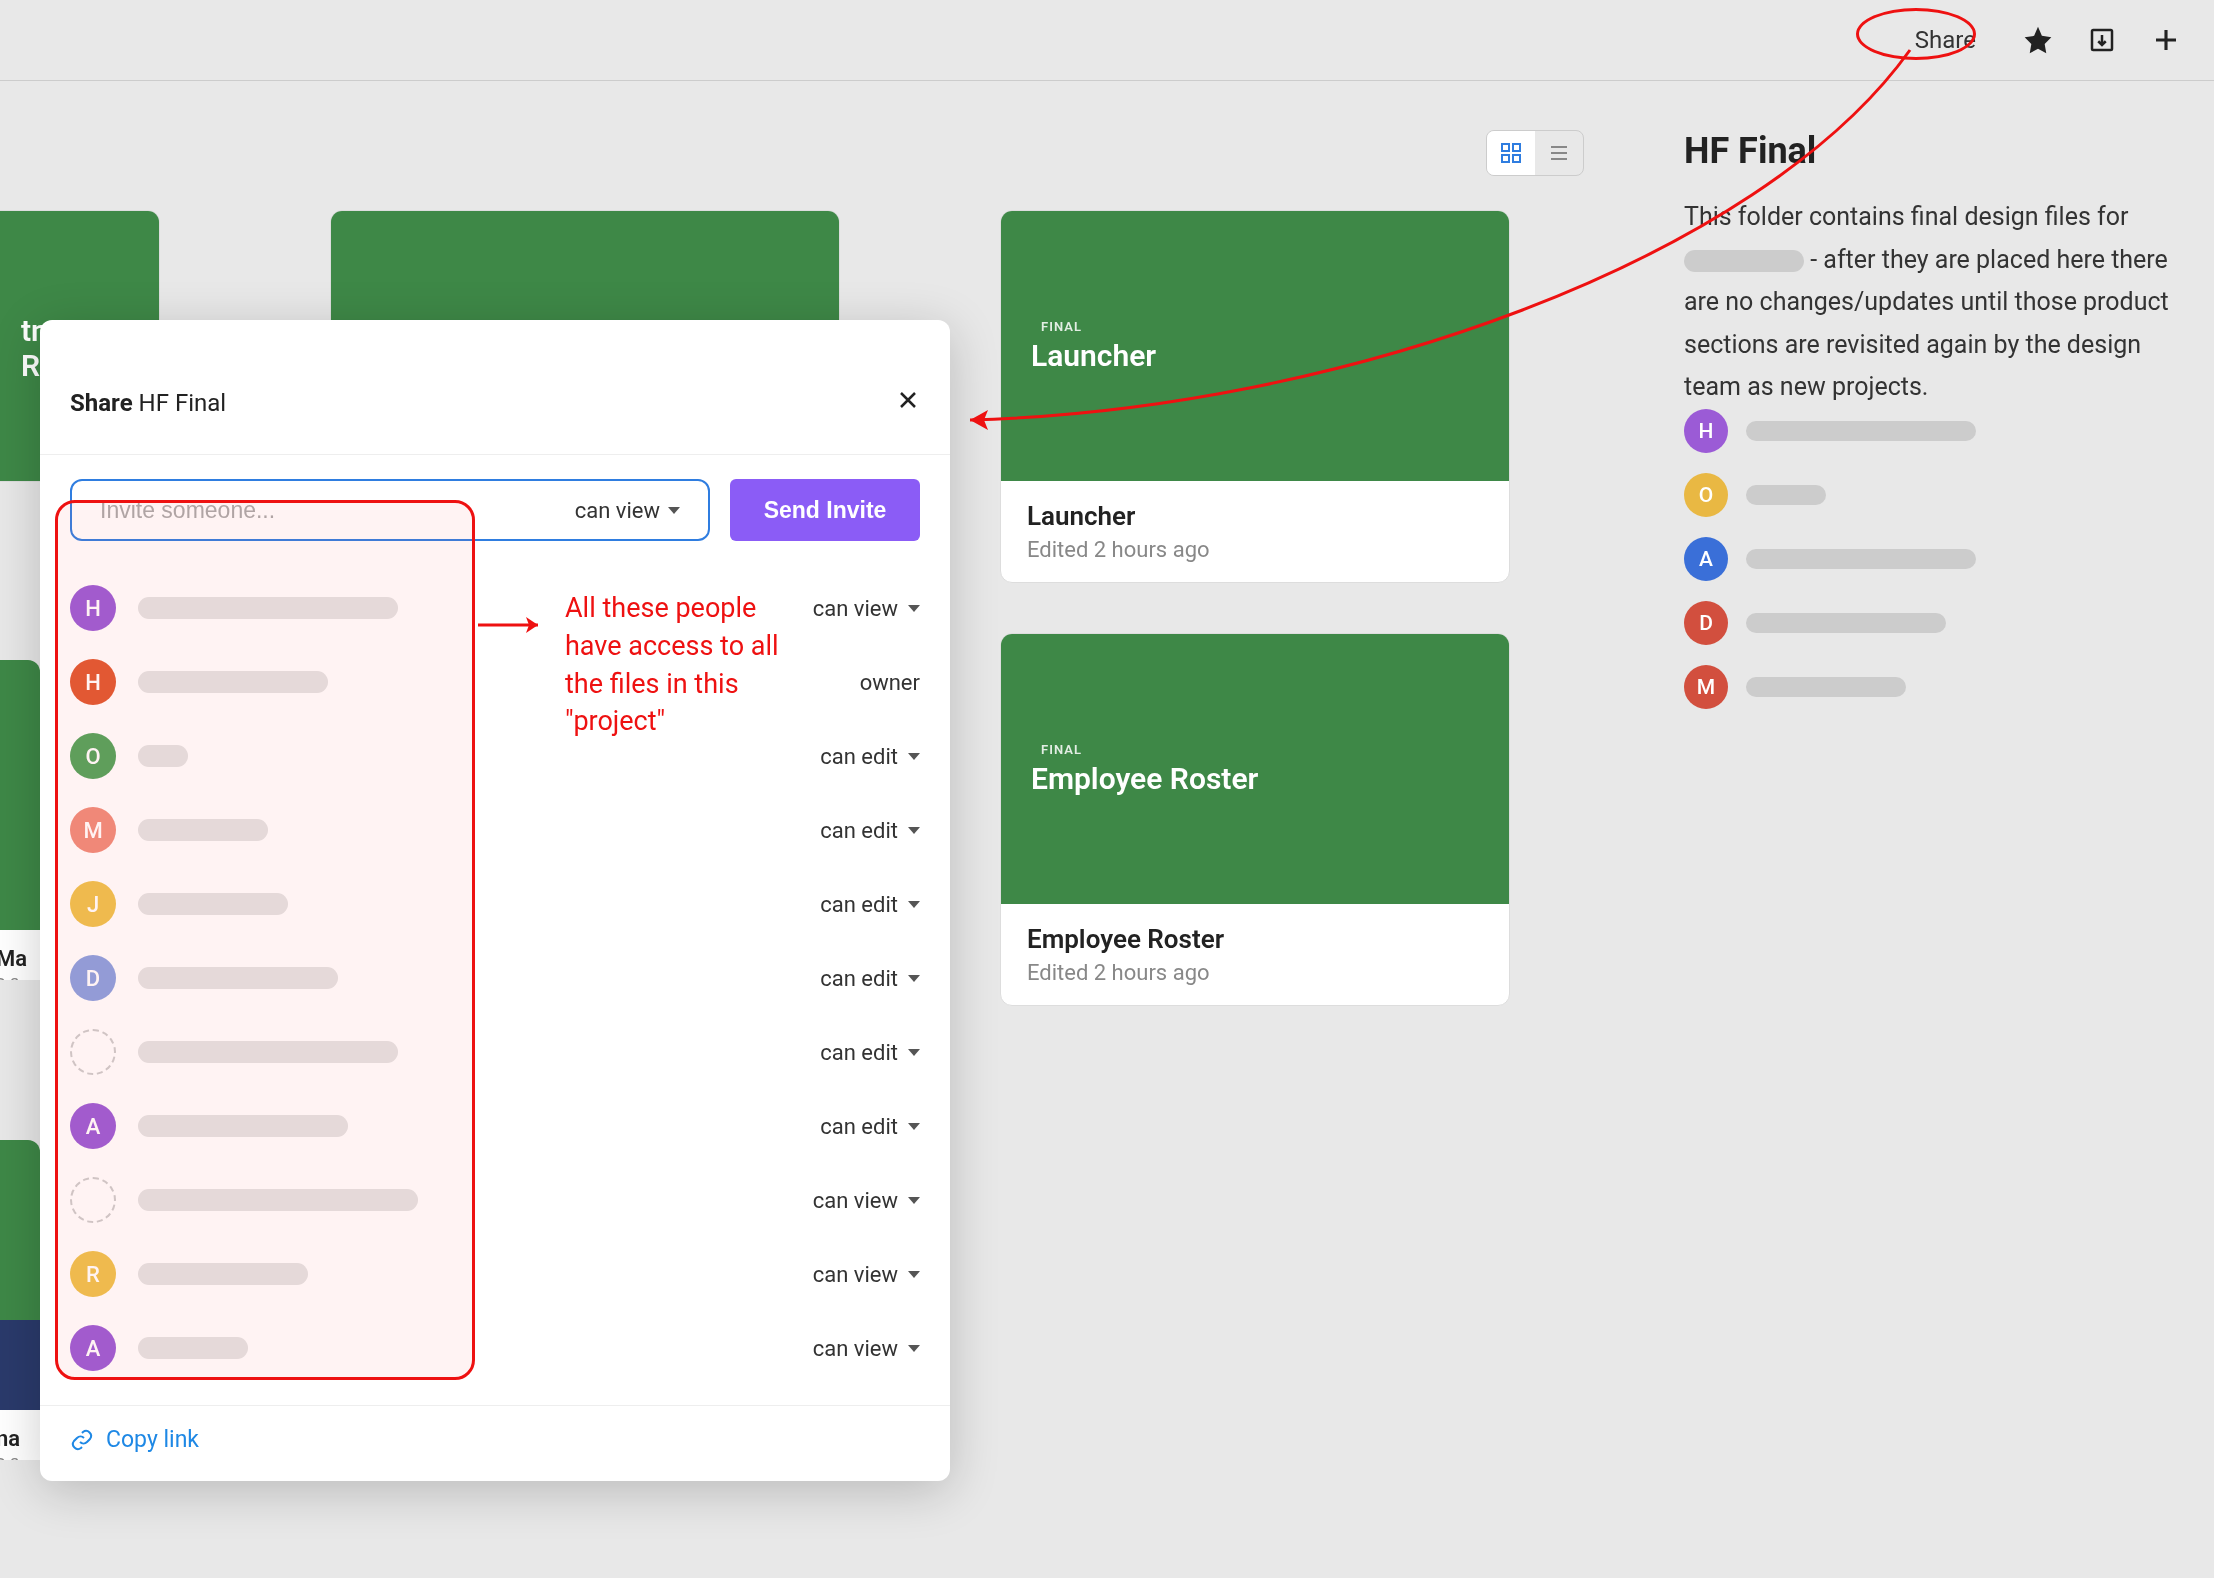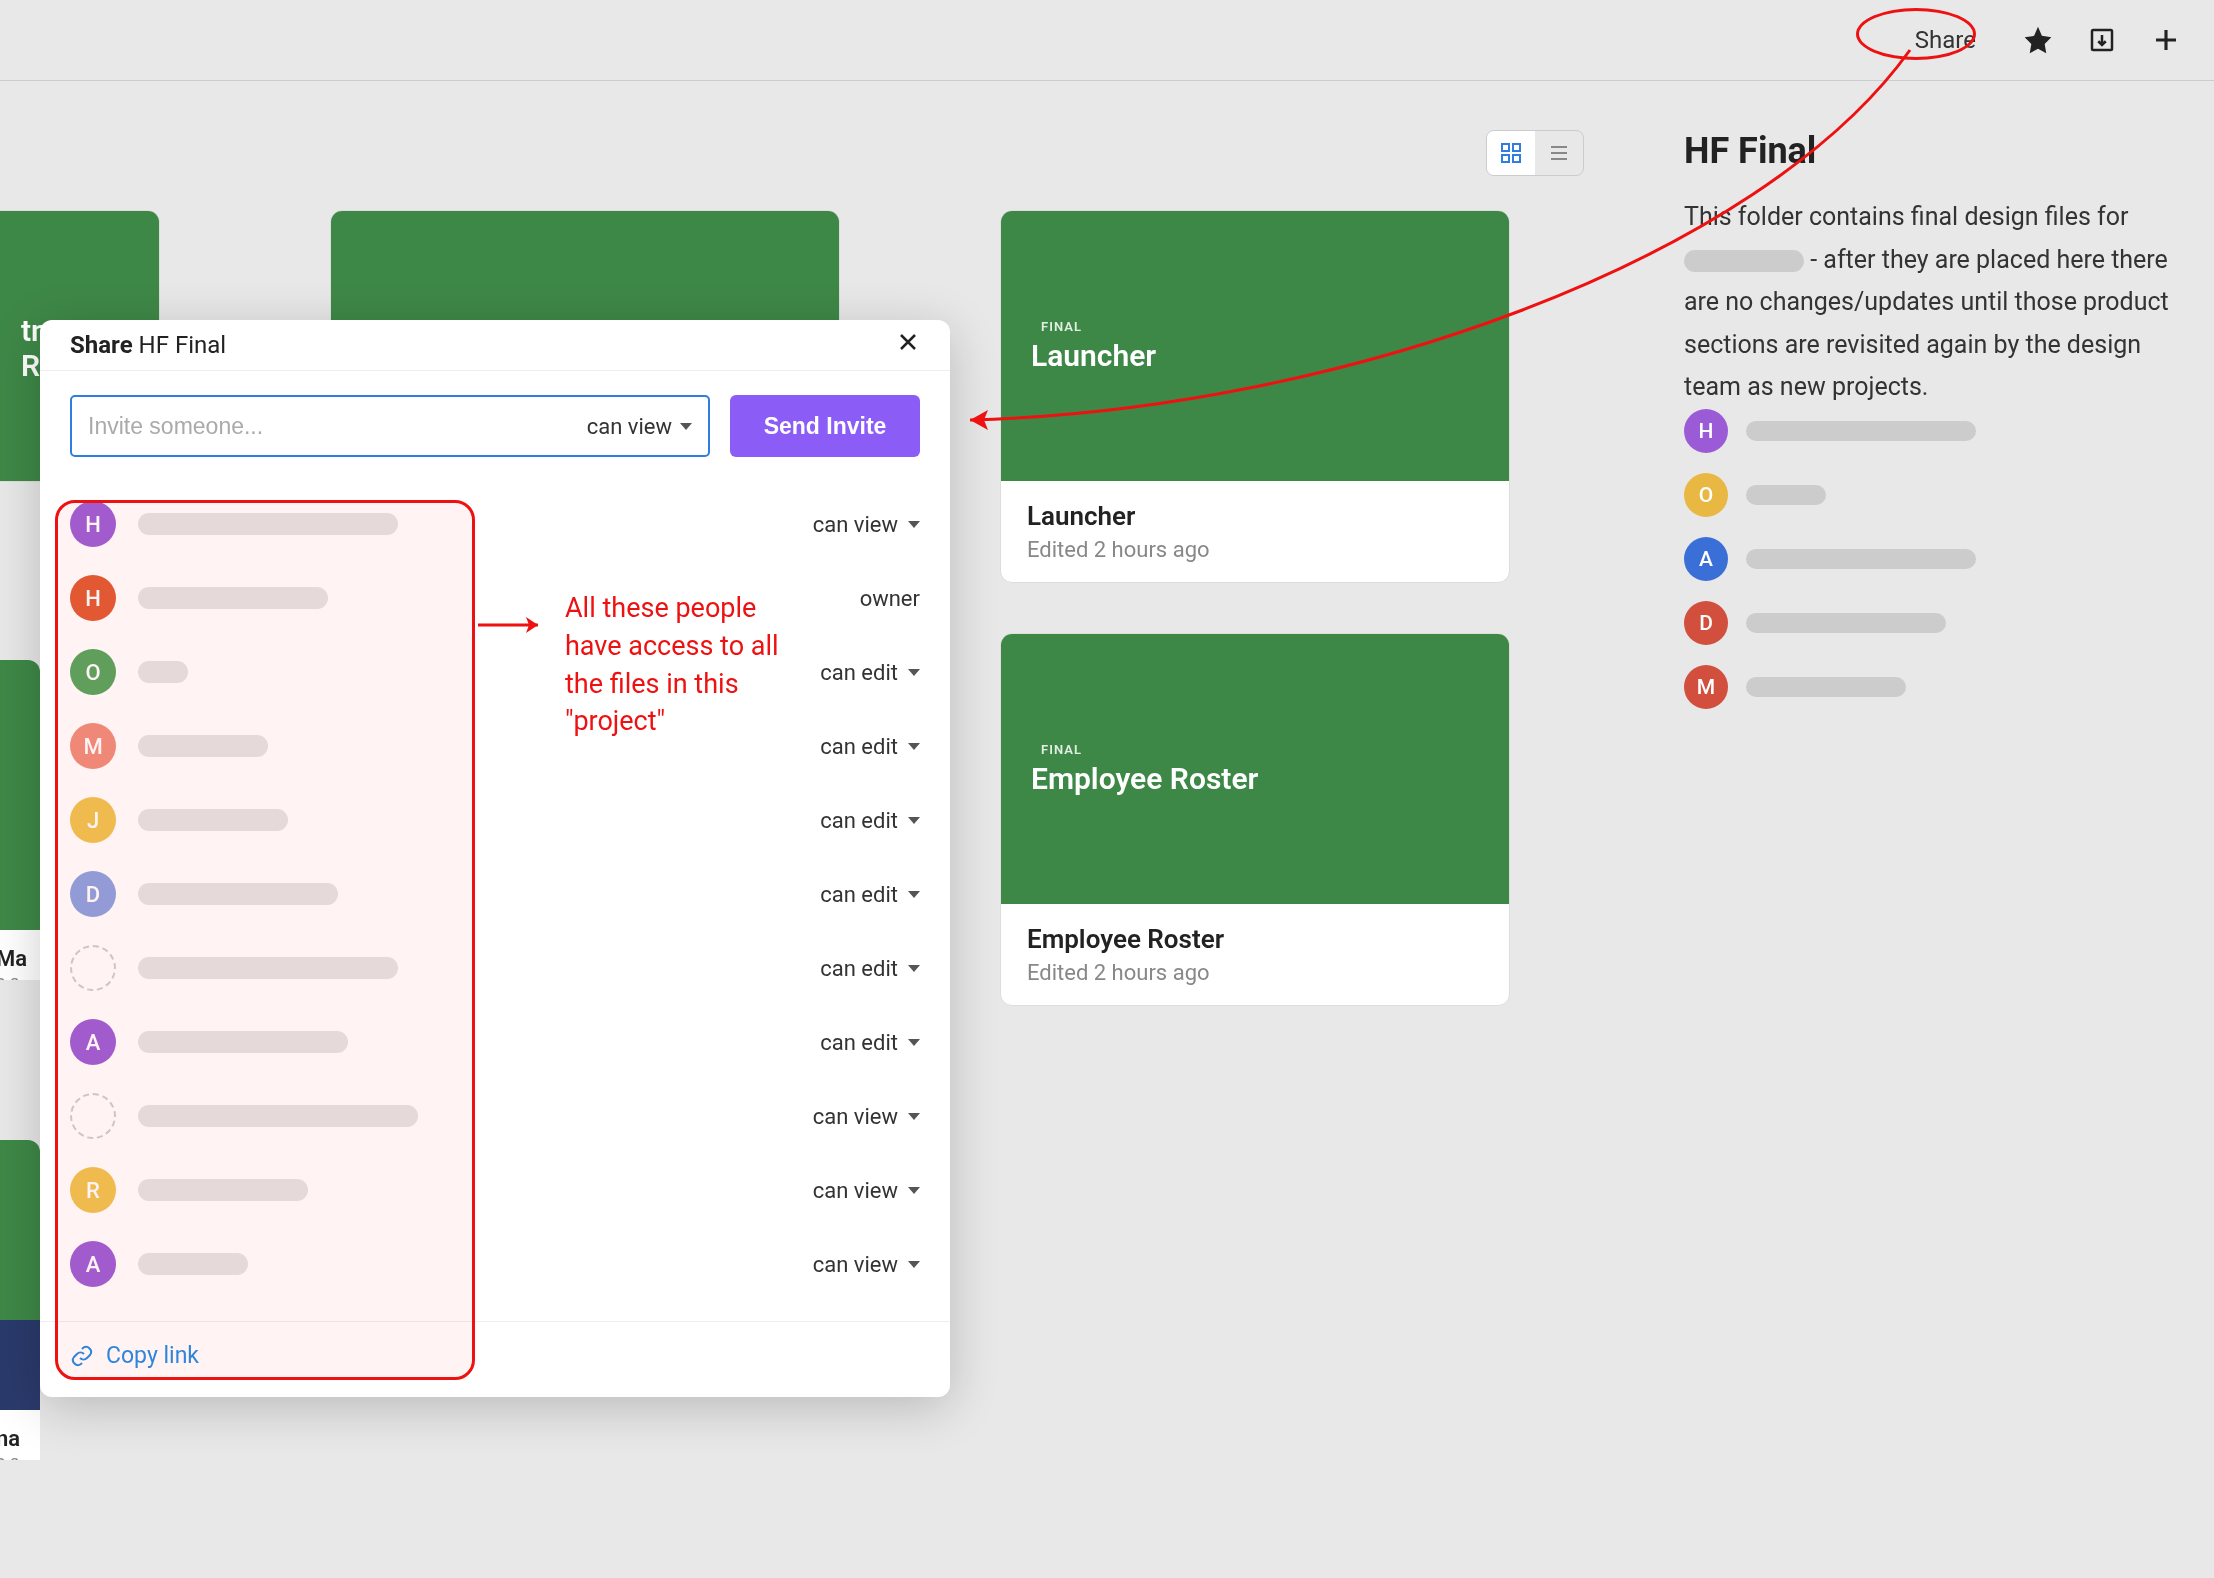--- a/index.html
+++ b/index.html
@@ -187,44 +187,45 @@
       width: 910px;
       background: #fff;
       border-radius: 12px;
       box-shadow: 0 10px 50px rgba(0,0,0,0.2);
       z-index: 20;
     }
     .modal-header {
       display: flex;
       align-items: center;
       justify-content: space-between;
-      padding: 10px 30px;
+      padding: 36px 30px;
       border-bottom: 1px solid #eee;
+      margin-top: 32px;
     }
     .modal-header .title {
       font-size: 24px;
       color: #222;
     }
     .modal-header .title strong { font-weight: 700; }
     .close-btn {
       cursor: pointer;
       font-size: 26px;
     }
     .invite-row {
       display: flex;
       gap: 20px;
       padding: 24px 30px;
     }
     .invite-input-wrap {
       flex: 1;
       display: flex;
       align-items: center;
       border: 2px solid #2f7de0;
-      border-radius: 5px;
-      padding: 0 16px;
+      border-radius: 12px;
+      padding: 0 28px;
       height: 62px;
     }
     .invite-input {
       flex: 1;
       border: none;
       outline: none;
       font-size: 23px;
       color: #333;
     }
     .invite-input::placeholder { color: #aaa; }

